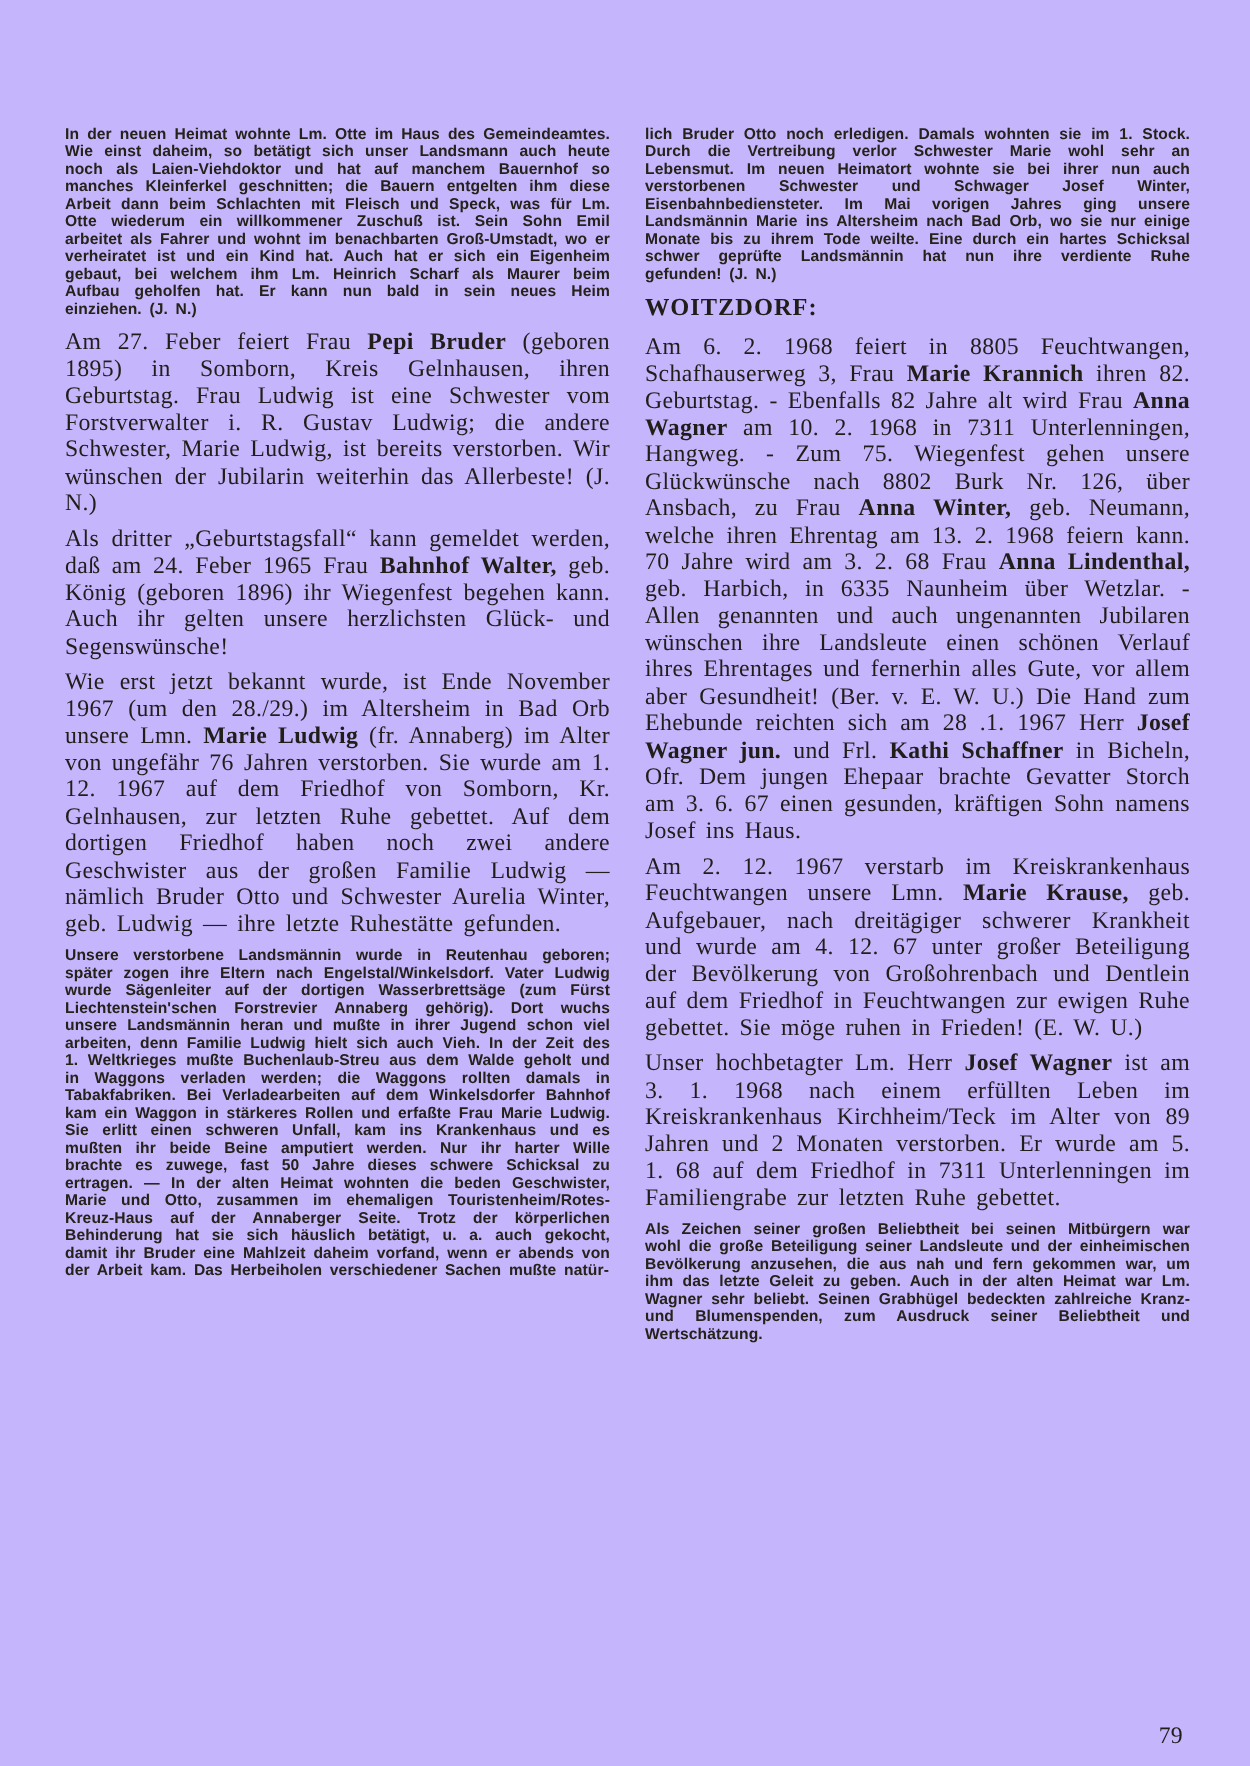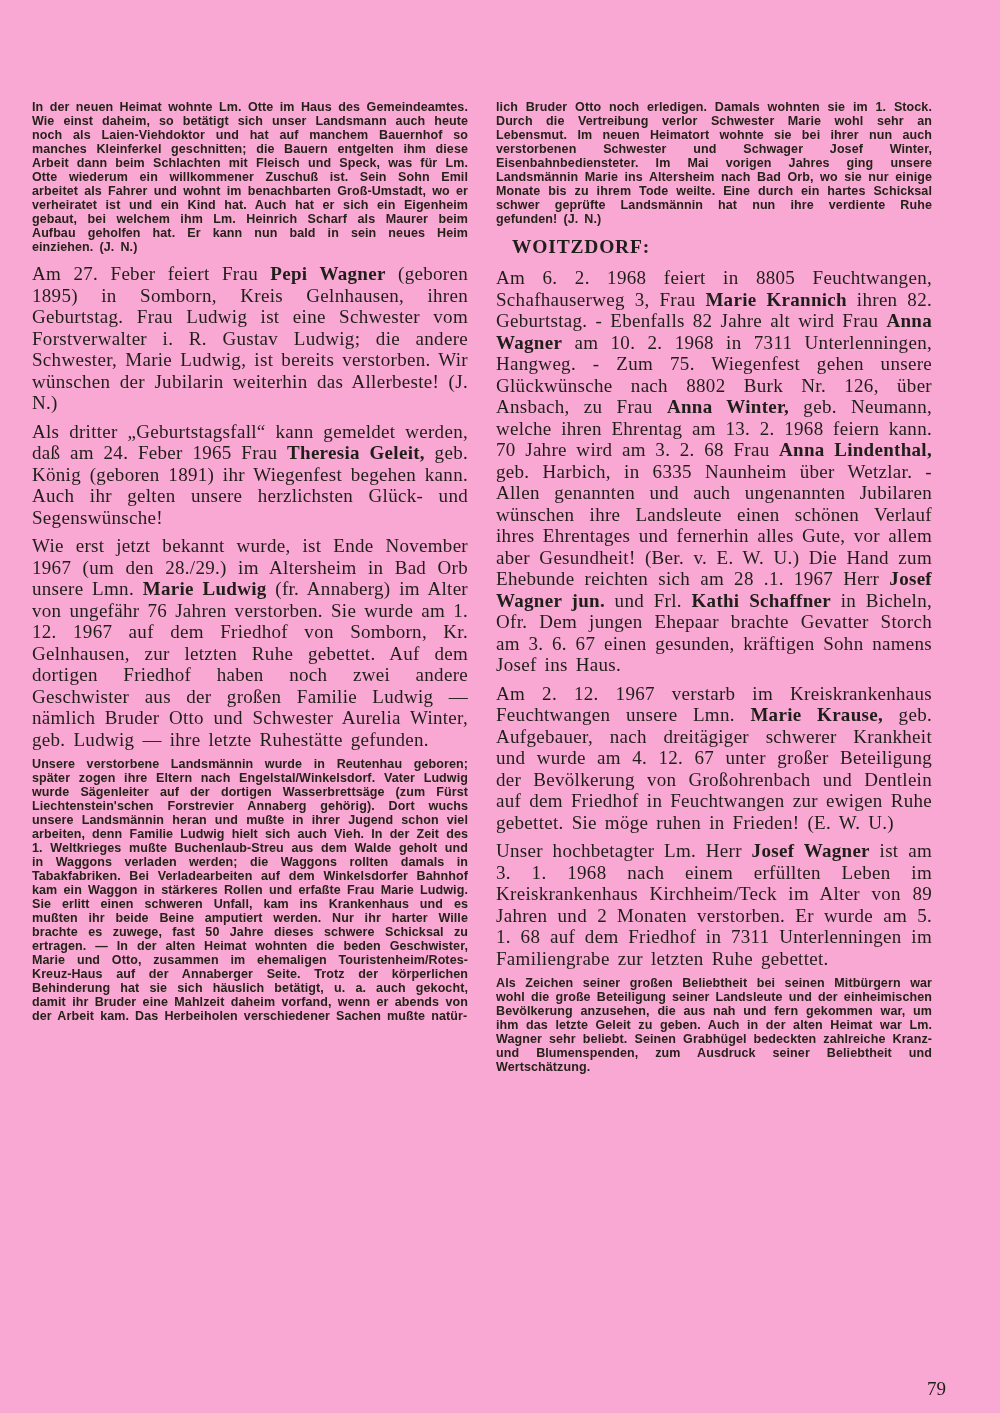--- a/index.html
+++ b/index.html
@@ -7,22 +7,22 @@
   body {
     width: 1000px;
     height: 1413px;
     background: #e9e8e2;
     font-family: "Liberation Serif", serif;
   }
   .page {
     position: relative;
     width: 1000px;
     height: 1413px;
-    background: #f9a8d4;
-    padding: 100px 50px 0 32px;
+    background: #c4b5fd;
+    padding: 100px 50px 0 52px;
     overflow: hidden;
   }
   .columns {
     display: flex;
     gap: 28px;
   }
   .column {
     width: 436px;
     flex: 0 0 436px;
   }
@@ -48,43 +48,43 @@
     letter-spacing: 0.1px;
     word-spacing: 2.5px;
     color: #262219;
     margin-bottom: 9px;
   }
   p.heading {
     font-family: "Liberation Serif", serif;
     font-weight: 700;
     font-size: 19.5px;
     letter-spacing: 0.8px;
-    margin: 10px 0 9px 16px;
+    margin: 10px 0 9px 0;
     text-align: left;
   }
   .bold { font-weight: 700; }
   .page-number {
     position: absolute;
     right: 54px;
     top: 1378px;
     font-family: "Liberation Serif", serif;
     font-size: 19px;
     color: #201e19;
     margin-left: 44px;
   }
 </style>
 </head>
 <body>
 
 <div class="page">
   <div class="columns">
     <div class="column" id="col-left">
         <p class="small"><span>In der neuen Heimat wohnte Lm. Otte im Haus des Gemeindeamtes. Wie einst daheim, so betätigt sich unser Landsmann auch heute noch als Laien-Viehdoktor und hat auf manchem Bauernhof so manches Kleinferkel geschnitten; die Bauern entgelten ihm diese Arbeit dann beim Schlachten mit Fleisch und Speck, was für Lm. Otte wiederum ein willkommener Zuschuß ist. Sein Sohn Emil arbeitet als Fahrer und wohnt im benachbarten Groß-Umstadt, wo er verheiratet ist und ein Kind hat. Auch hat er sich ein Eigenheim gebaut, bei welchem ihm Lm. Heinrich Scharf als Maurer beim Aufbau geholfen hat. Er kann nun bald in sein neues Heim einziehen. (J. N.)</span></p>
-        <p class="body"><span>Am 27. Feber feiert Frau </span><span class="bold">Pepi Wagner</span><span> (geboren 1895) in Somborn, Kreis Gelnhausen, ihren Geburtstag. Frau Ludwig ist eine Schwester vom Forstverwalter i. R. Gustav Ludwig; die andere Schwester, Marie Ludwig, ist bereits verstorben. Wir wünschen der Jubilarin weiterhin das Allerbeste! (J. N.)</span></p>
-        <p class="body"><span>Als dritter „Geburtstagsfall“ kann gemeldet werden, daß am 24. Feber 1965 Frau </span><span class="bold">Theresia Geleit,</span><span> geb. König (geboren 1891) ihr Wiegenfest begehen kann. Auch ihr gelten unsere herzlichsten Glück- und Segenswünsche!</span></p>
+        <p class="body"><span>Am 27. Feber feiert Frau </span><span class="bold">Pepi Bruder</span><span> (geboren 1895) in Somborn, Kreis Gelnhausen, ihren Geburtstag. Frau Ludwig ist eine Schwester vom Forstverwalter i. R. Gustav Ludwig; die andere Schwester, Marie Ludwig, ist bereits verstorben. Wir wünschen der Jubilarin weiterhin das Allerbeste! (J. N.)</span></p>
+        <p class="body"><span>Als dritter „Geburtstagsfall“ kann gemeldet werden, daß am 24. Feber 1965 Frau </span><span class="bold">Bahnhof Walter,</span><span> geb. König (geboren 1896) ihr Wiegenfest begehen kann. Auch ihr gelten unsere herzlichsten Glück- und Segenswünsche!</span></p>
         <p class="body"><span>Wie erst jetzt bekannt wurde, ist Ende November 1967 (um den 28./29.) im Altersheim in Bad Orb unsere Lmn. </span><span class="bold">Marie Ludwig</span><span> (fr. Annaberg) im Alter von ungefähr 76 Jahren verstorben. Sie wurde am 1. 12. 1967 auf dem Friedhof von Somborn, Kr. Gelnhausen, zur letzten Ruhe gebettet. Auf dem dortigen Friedhof haben noch zwei andere Geschwister aus der großen Familie Ludwig — nämlich Bruder Otto und Schwester Aurelia Winter, geb. Ludwig — ihre letzte Ruhestätte gefunden.</span></p>
         <p class="small"><span>Unsere verstorbene Landsmännin wurde in Reutenhau geboren; später zogen ihre Eltern nach Engelstal/Winkelsdorf. Vater Ludwig wurde Sägenleiter auf der dortigen Wasserbrettsäge (zum Fürst Liechtenstein'schen Forstrevier Annaberg gehörig). Dort wuchs unsere Landsmännin heran und mußte in ihrer Jugend schon viel arbeiten, denn Familie Ludwig hielt sich auch Vieh. In der Zeit des 1. Weltkrieges mußte Buchenlaub-Streu aus dem Walde geholt und in Waggons verladen werden; die Waggons rollten damals in Tabakfabriken. Bei Verladearbeiten auf dem Winkelsdorfer Bahnhof kam ein Waggon in stärkeres Rollen und erfaßte Frau Marie Ludwig. Sie erlitt einen schweren Unfall, kam ins Krankenhaus und es mußten ihr beide Beine amputiert werden. Nur ihr harter Wille brachte es zuwege, fast 50 Jahre dieses schwere Schicksal zu ertragen. — In der alten Heimat wohnten die beden Geschwister, Marie und Otto, zusammen im ehemaligen Touristenheim/Rotes-Kreuz-Haus auf der Annaberger Seite. Trotz der körperlichen Behinderung hat sie sich häuslich betätigt, u. a. auch gekocht, damit ihr Bruder eine Mahlzeit daheim vorfand, wenn er abends von der Arbeit kam. Das Herbeiholen verschiedener Sachen mußte natür-</span></p>
       </div>
     <div class="column" id="col-right">
         <p class="small"><span>lich Bruder Otto noch erledigen. Damals wohnten sie im 1. Stock. Durch die Vertreibung verlor Schwester Marie wohl sehr an Lebensmut. Im neuen Heimatort wohnte sie bei ihrer nun auch verstorbenen Schwester und Schwager Josef Winter, Eisenbahnbediensteter. Im Mai vorigen Jahres ging unsere Landsmännin Marie ins Altersheim nach Bad Orb, wo sie nur einige Monate bis zu ihrem Tode weilte. Eine durch ein hartes Schicksal schwer geprüfte Landsmännin hat nun ihre verdiente Ruhe gefunden! (J. N.)</span></p>
         <p class="heading"><span>WOITZDORF:</span></p>
         <p class="body"><span>Am 6. 2. 1968 feiert in 8805 Feuchtwangen, Schafhauserweg 3, Frau </span><span class="bold">Marie Krannich</span><span> ihren 82. Geburtstag. - Ebenfalls 82 Jahre alt wird Frau </span><span class="bold">Anna Wagner</span><span> am 10. 2. 1968 in 7311 Unterlenningen, Hangweg. - Zum 75. Wiegenfest gehen unsere Glückwünsche nach 8802 Burk Nr. 126, über Ansbach, zu Frau </span><span class="bold">Anna Winter,</span><span> geb. Neumann, welche ihren Ehrentag am 13. 2. 1968 feiern kann. 70 Jahre wird am 3. 2. 68 Frau </span><span class="bold">Anna Lindenthal,</span><span> geb. Harbich, in 6335 Naunheim über Wetzlar. - Allen genannten und auch ungenannten Jubilaren wünschen ihre Landsleute einen schönen Verlauf ihres Ehrentages und fernerhin alles Gute, vor allem aber Gesundheit! (Ber. v. E. W. U.) Die Hand zum Ehebunde reichten sich am 28 .1. 1967 Herr </span><span class="bold">Josef Wagner jun.</span><span> und Frl. </span><span class="bold">Kathi Schaffner</span><span> in Bicheln, Ofr. Dem jungen Ehepaar brachte Gevatter Storch am 3. 6. 67 einen gesunden, kräftigen Sohn namens Josef ins Haus.</span></p>
         <p class="body"><span>Am 2. 12. 1967 verstarb im Kreiskrankenhaus Feuchtwangen unsere Lmn. </span><span class="bold">Marie Krause,</span><span> geb. Aufgebauer, nach dreitägiger schwerer Krankheit und wurde am 4. 12. 67 unter großer Beteiligung der Bevölkerung von Großohrenbach und Dentlein auf dem Friedhof in Feuchtwangen zur ewigen Ruhe gebettet. Sie möge ruhen in Frieden! (E. W. U.)</span></p>
         <p class="body"><span>Unser hochbetagter Lm. Herr </span><span class="bold">Josef Wagner</span><span> ist am 3. 1. 1968 nach einem erfüllten Leben im Kreiskrankenhaus Kirchheim/Teck im Alter von 89 Jahren und 2 Monaten verstorben. Er wurde am 5. 1. 68 auf dem Friedhof in 7311 Unterlenningen im Familiengrabe zur letzten Ruhe gebettet.</span></p>
         <p class="small"><span>Als Zeichen seiner großen Beliebtheit bei seinen Mitbürgern war wohl die große Beteiligung seiner Landsleute und der einheimischen Bevölkerung anzusehen, die aus nah und fern gekommen war, um ihm das letzte Geleit zu geben. Auch in der alten Heimat war Lm. Wagner sehr beliebt. Seinen Grabhügel bedeckten zahlreiche Kranz- und Blumenspenden, zum Ausdruck seiner Beliebtheit und Wertschätzung.</span></p>

